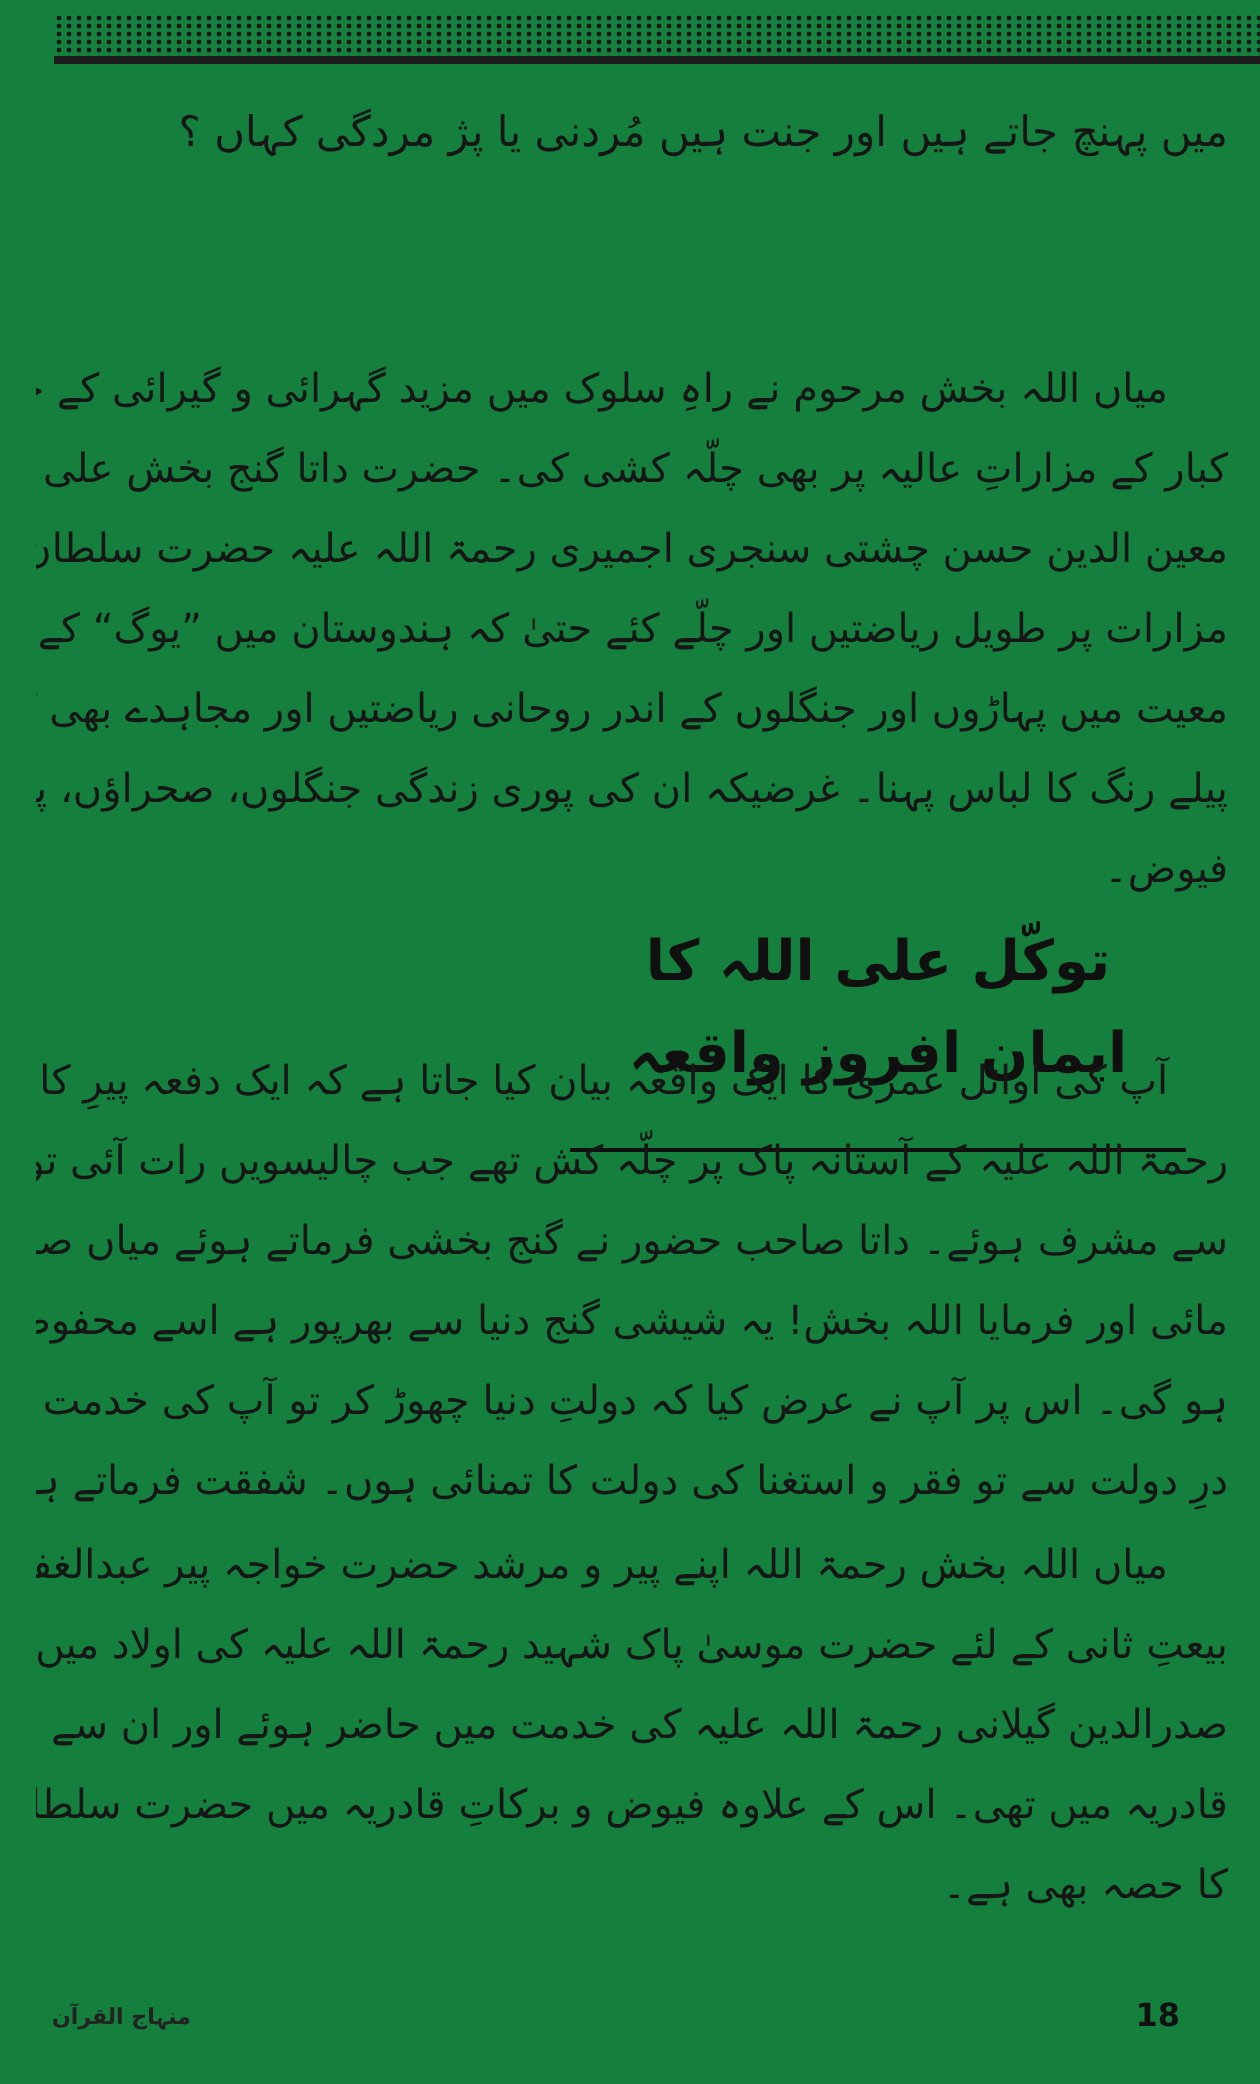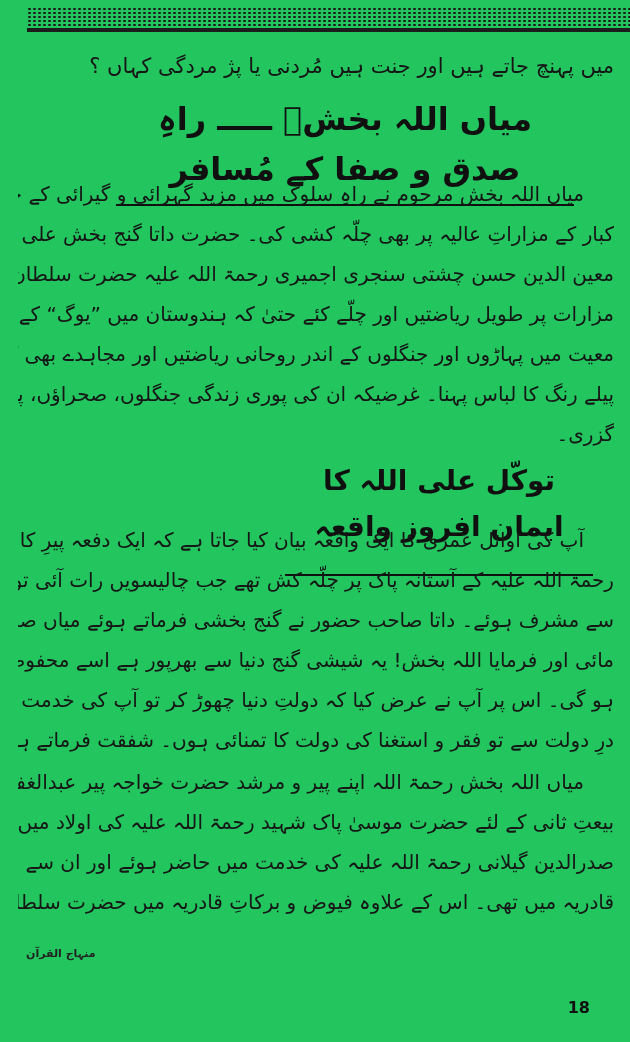--- a/index.html
+++ b/index.html
@@ -6,21 +6,21 @@
     margin: 0;
     padding: 0;
     background: #e8e8e8;
     font-family: "DejaVu Sans", sans-serif;
   }
   .page {
     position: relative;
     width: 630px;
     height: 1042px;
     margin: 0 auto;
-    background: #22c55e;
+    background: #15803d;
     color: #161616;
     overflow: hidden;
     direction: rtl;
   }
   
   .top-border {
     position: absolute;
     top: 7px;
     left: 27px;
     right: 0;
@@ -81,21 +81,21 @@
   }
   .para .line:first-child {
     padding-right: 30px;
   }
   .para .line:last-child {
     text-align-last: right;
   }
   .footer-stamp {
     position: absolute;
     left: 26px;
-    top: 947px;
+    top: 1002px;
     direction: rtl;
     font-size: 11px;
     font-weight: bold;
     letter-spacing: 0.5px;
     color: #222;
   }
   .page-number {
     position: absolute;
     right: 40px;
     top: 998px;
@@ -106,47 +106,47 @@
 </style>
 </head>
 <body>
 
 <div class="page">
 
   <div class="top-border"></div>
 
   <div class="intro-line">میں پہنچ جاتے ہیں اور جنت ہیں مُردنی یا پژ مردگی کہاں ؟</div>
 
-  <div class="section-title title-1">میاں اللہ بخشؒ ـــــ راہِ صدق و صفا کے مُسافر</div>
 
   <div class="para para-1">
       <div class="line">میاں اللہ بخش مرحوم نے راہِ سلوک میں مزید گہرائی و گیرائی کے حصول کے لئے مختلف اولیاء</div>
       <div class="line">کبار کے مزاراتِ عالیہ پر بھی چلّہ کشی کی۔ حضرت داتا گنج بخش علی ہجویری رحمۃ اللہ علیہ حضرت خواجہ</div>
       <div class="line">معین الدین حسن چشتی سنجری اجمیری رحمۃ اللہ علیہ حضرت سلطان العارفین سلطان باہو رحمۃ اللہ علیہ کے</div>
       <div class="line">مزارات پر طویل ریاضتیں اور چلّے کئے حتیٰ کہ ہندوستان میں ”یوگ“ کے نامور ماہر جوگیوں کی</div>
       <div class="line">معیت میں پہاڑوں اور جنگلوں کے اندر روحانی ریاضتیں اور مجاہدے بھی کئے اور پوری زندگی</div>
       <div class="line">پیلے رنگ کا لباس پہنا۔ غرضیکہ ان کی پوری زندگی جنگلوں، صحراؤں، پہاڑوں اور خانقاہوں پر</div>
-      <div class="line">گزری۔</div>
+      <div class="line">فیوض۔</div>
     </div>
 
   <div class="section-title title-2">توکّل علی اللہ کا ایمان افروز واقعہ</div>
 
   <div class="para para-2">
       <div class="line">آپ کی اوائل عمری کا ایک واقعہ بیان کیا جاتا ہے کہ ایک دفعہ پیرِ کامل حضرت داتا علی ہجویری</div>
       <div class="line">رحمۃ اللہ علیہ کے آستانہ پاک پر چلّہ کش تھے جب چالیسویں رات آئی تو حضور داتا غریب نواز کی زیارت</div>
       <div class="line">سے مشرف ہوئے۔ داتا صاحب حضور نے گنج بخشی فرماتے ہوئے میاں صاحب کو ایک شیشی عطا</div>
       <div class="line">مائی اور فرمایا اللہ بخش! یہ شیشی گنج دنیا سے بھرپور ہے اسے محفوظ کر لو دنیا میں کبھی کمی نہیں</div>
       <div class="line">ہو گی۔ اس پر آپ نے عرض کیا کہ دولتِ دنیا چھوڑ کر تو آپ کی خدمت میں حاضر ہوا ہوں۔ آپ کے</div>
       <div class="line">درِ دولت سے تو فقر و استغنا کی دولت کا تمنائی ہوں۔ شفقت فرماتے ہوئے وہ عطا کر دیجئے۔</div>
     </div>
 
   <div class="para para-3">
       <div class="line">میاں اللہ بخش رحمۃ اللہ اپنے پیر و مرشد حضرت خواجہ پیر عبدالغفور صاحب کے وصال کے بعد</div>
       <div class="line">بیعتِ ثانی کے لئے حضرت موسیٰ پاک شہید رحمۃ اللہ علیہ کی اولاد میں سے ایک بزرگ حضرت سید مخدوم</div>
       <div class="line">صدرالدین گیلانی رحمۃ اللہ علیہ کی خدمت میں حاضر ہوئے اور ان سے بیعت فرمائی۔ یہ بیعت سلسلہ</div>
       <div class="line">قادریہ میں تھی۔ اس کے علاوہ فیوض و برکاتِ قادریہ میں حضرت سلطان باہو رحمۃ اللہ علیہ کے فیضان</div>
+      <div class="line">کا حصہ بھی ہے۔</div>
     </div>
 
   <div class="footer-stamp">منہاج القرآن</div>
 
   <div class="page-number">18</div>
 
 </div>
 
 </body></html>

